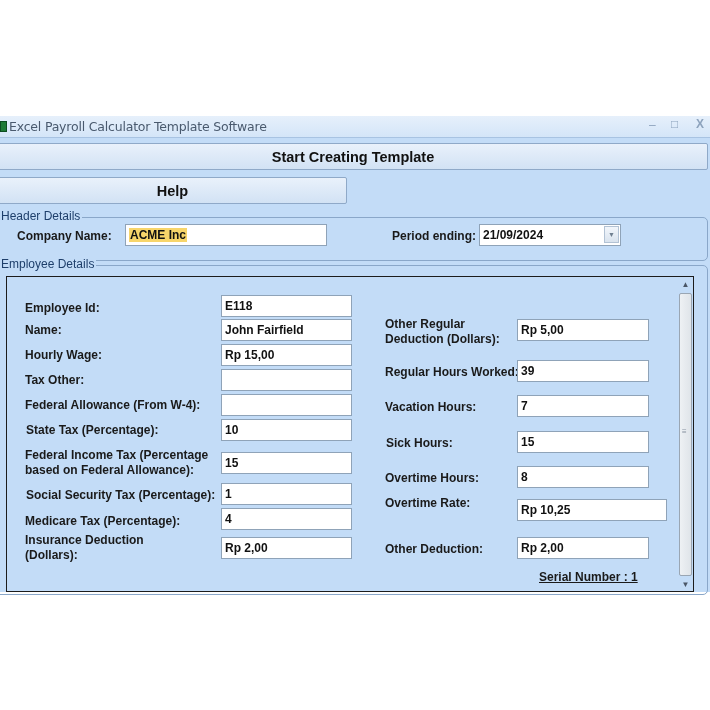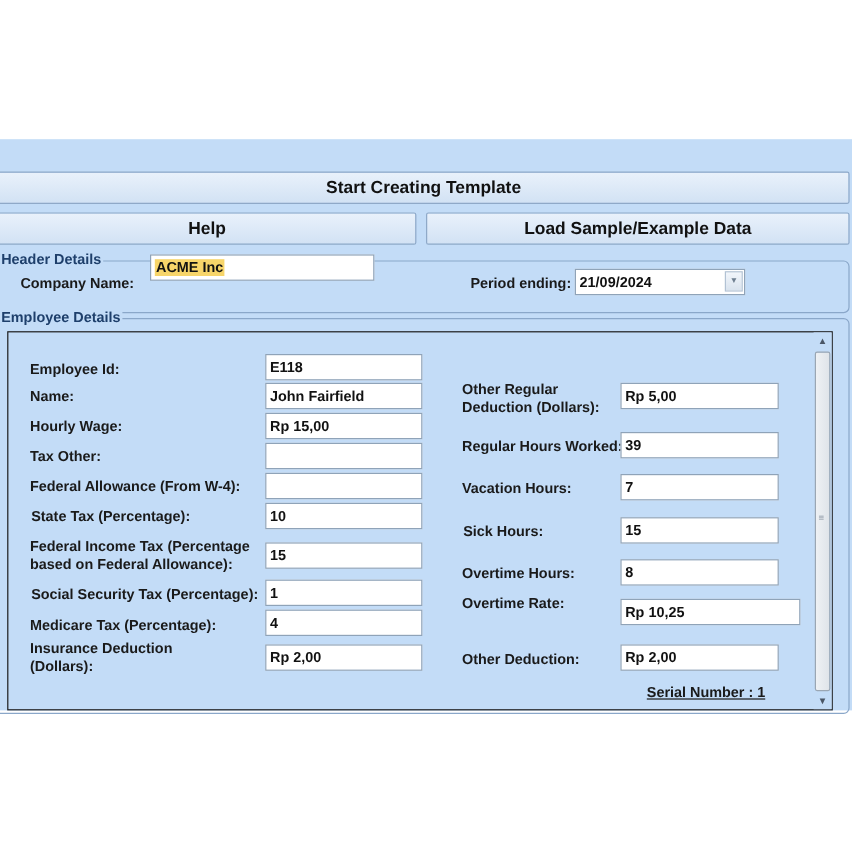--- a/index.html
+++ b/index.html
@@ -38,21 +38,21 @@
   }
   .btn-start { left: -2px; top: 27px; width: 710px; }
   .btn-help { left: -2px; top: 61px; width: 349px; }
   .btn-load { left: 355px; top: 61px; width: 353px; }
 
   .group {
     position: absolute; border: 1px solid #8aa7c9; border-radius: 5px;
   }
   .group-title {
     position: absolute; top: -9px; left: 4px; background: #c3dcf7;
-    color: #1e3f6b; font-size: 12px; padding: 0 2px; font-weight: bold;
+    color: #1e3f6b; font-size: 12px; padding: 0 2px; font-weight: normal;
   }
   .header-group { left: -6px; top: 101px; width: 714px; height: 44px; }
   .emp-group { left: -6px; top: 149px; width: 714px; height: 330px; }
 
   .lbl { position: absolute; font-size: 12px; font-weight: bold; color: #1a1a1a; line-height: 14px; }
   .field {
     position: absolute; height: 22px; background: #fff; border: 1px solid #8fa3b8;
     font-size: 12px; font-weight: bold; color: #111; padding: 3px 0 0 3px; white-space: nowrap;
   }
   .hl { background: #f7d56a; padding: 0 1px; }
@@ -77,36 +77,42 @@
   .sb-thumb {
     position: absolute; left: 1px; top: 16px; width: 13px; height: 283px;
     background: linear-gradient(90deg, #eef1f4, #dfe4e9); border: 1px solid #9aa6b3; border-radius: 2px;
   }
   .sb-grip { position: absolute; left: 2px; top: 136px; width: 7px; font-size: 8px; color: #8793a1; line-height: 3px; }
 </style>
 </head>
 <body>
 
 <div class="window">
+  <div class="titlebar">
+    <span class="app-icon"></span>
+    <span class="app-title">Excel Payroll Calculator Template Software</span>
+    <span class="win-ctrl win-min">–</span>
+    <span class="win-ctrl win-max">□</span>
+    <span class="win-ctrl win-close">X</span>
+  </div>
 
   <div class="btn btn-start">Start Creating Template</div>
   <div class="btn btn-help">Help</div>
-  <div class="btn btn-load">Load Sample/Example Data</div>
 
   <div class="group header-group">
     <span class="group-title">Header Details</span>
   </div>
   <div class="group emp-group">
 
     <span class="group-title">Employee Details</span>
   </div>
 </div>
 
 <span class="lbl" style="left:17px; top:229px;">Company Name:</span>
-<div class="field" style="left:125px; top:212px; width:187px;">
+<div class="field" style="left:125px; top:224px; width:202px;">
   <span class="hl">ACME Inc</span>
 </div>
 <span class="lbl" style="left:392px; top:229px;">Period ending:</span>
 <div class="field" style="left:479px; top:224px; width:142px;">
   <span>21/09/2024</span>
   <span class="date-drop" style="left:124px; top:1px;">▼</span>
 </div>
 
 <div class="inner-panel"></div>
 

